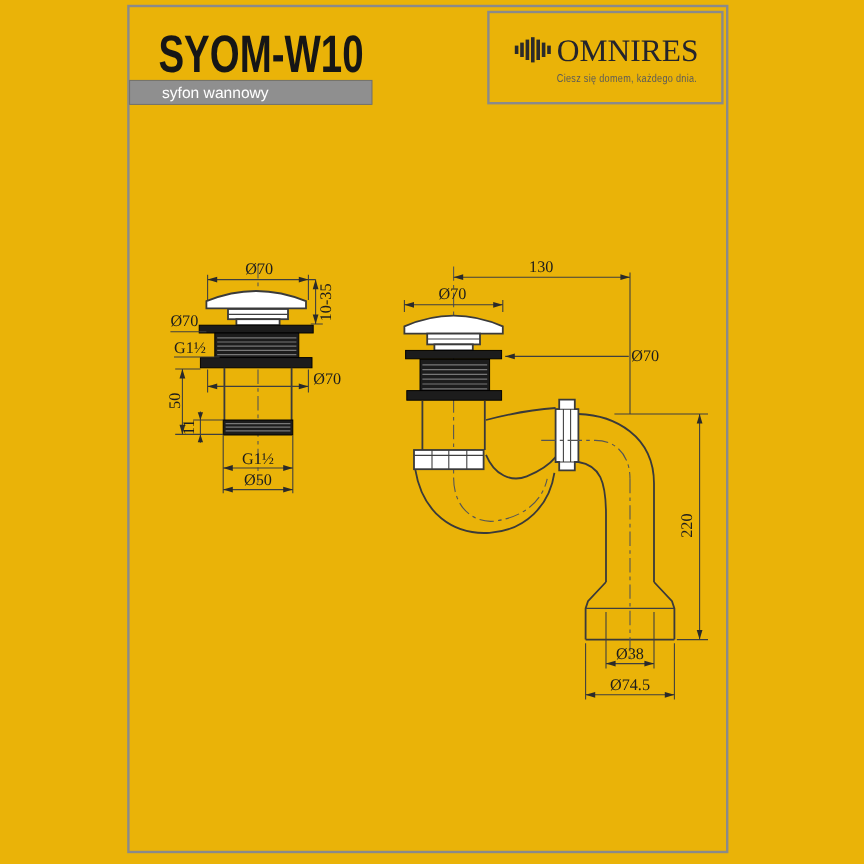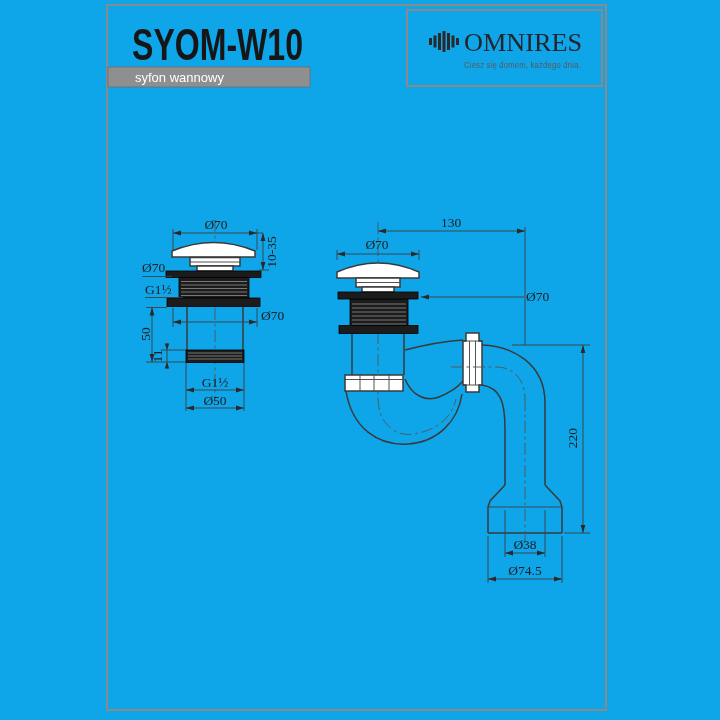--- a/index.html
+++ b/index.html
@@ -1,16 +1,16 @@
 <!DOCTYPE html>
 <html><head>
 <meta charset="utf-8">
 <style>
   html,body{margin:0;padding:0;background:#fff;}
-  .page{position:relative;width:720px;height:720px;background:#0ea5e9;overflow:hidden;
+  .page{position:relative;width:720px;height:720px;background:#eab308;overflow:hidden;
         font-family:"Liberation Sans",sans-serif;}
   svg{display:block;}
   .frame{fill:none;stroke:#8a8a8a;stroke-width:2;}
   .title{font:700 44px "Liberation Sans",sans-serif;fill:#161616;}
   .subtitle{font:13px "Liberation Sans",sans-serif;fill:#ffffff;}
   .brand{font:26px "Liberation Serif",serif;fill:#24242c;}
   .tagline{font:9.5px "Liberation Sans",sans-serif;fill:#5a5a5a;letter-spacing:.3px;}
   .bar{fill:#8f8f8f;stroke:#6e6e6e;stroke-width:0.8;}
   .ol{fill:#ffffff;stroke:#3a3a3a;stroke-width:1.5;}
   .oln{fill:none;stroke:#3a3a3a;stroke-width:1.5;}

